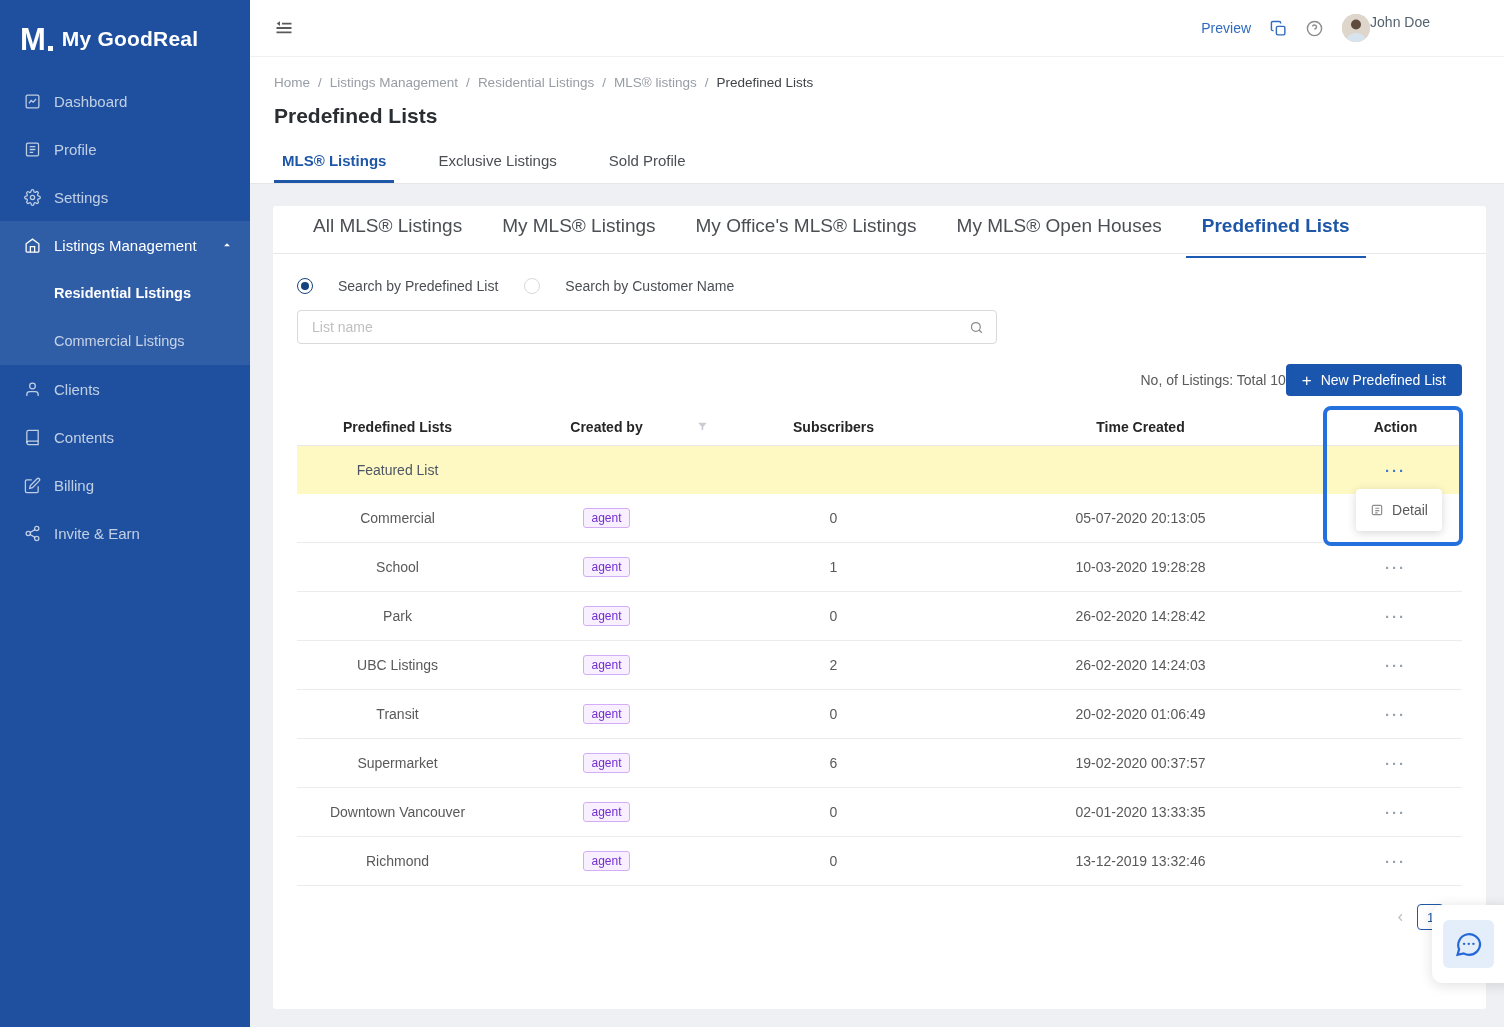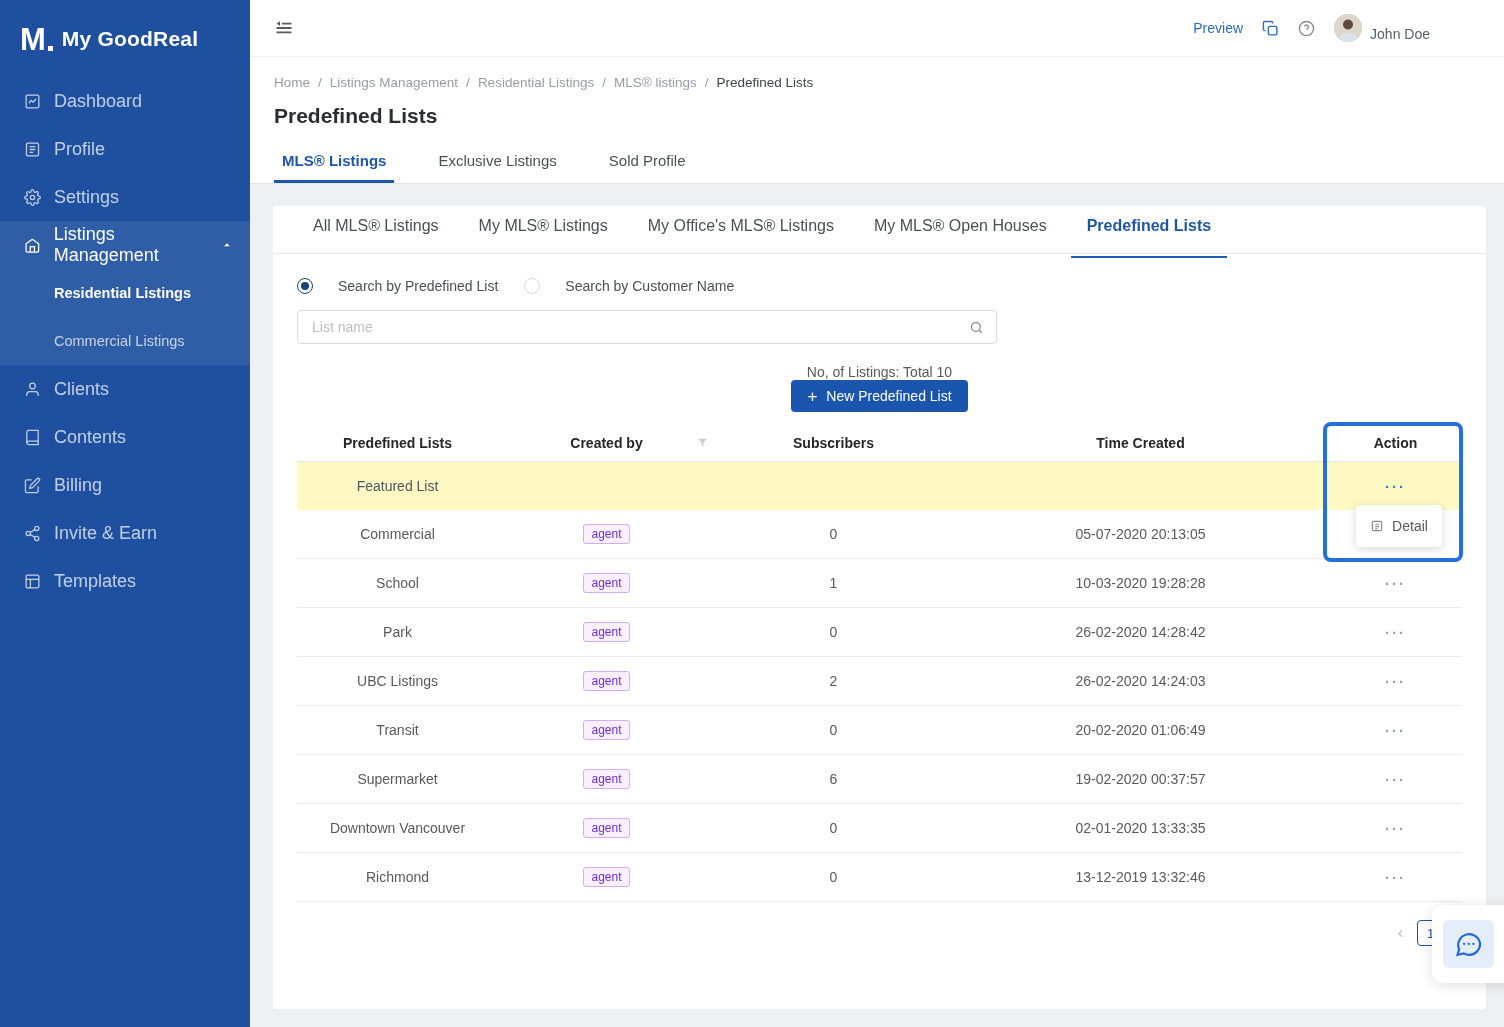--- a/index.html
+++ b/index.html
@@ -14,78 +14,78 @@
   .app { display:flex; width:100%; height:100%; }
 
   
   .sidebar { width:250px; flex-shrink:0; background:#1e509f; color:#fff; }
   .logo { display:flex; align-items:center; padding:16px 0 0 20px; height:62px; }
   .logo-m { font-size:31px; font-weight:800; line-height:1; color:#fff; position:relative; padding-right:8px; letter-spacing:-1px; }
   .logo-m::after { content:""; position:absolute; right:0; bottom:4px; width:5px; height:5px; background:#fff; }
   .logo-text { font-size:21px; font-weight:700; margin-left:9px; letter-spacing:.2px; }
   #sidebar-nav { margin-top:15px; }
   .menu-item { display:flex; align-items:center; height:48px; padding:0 18px 0 24px;
-    color:rgba(255,255,255,.72); font-size:18px; cursor:pointer; }
+    color:rgba(255,255,255,.72); font-size:15px; cursor:pointer; }
   .menu-item .mi-icon { width:17px; height:17px; margin-right:13px; }
   .menu-item.parent-open { color:#fff; }
   .submenu-panel { background:rgba(255,255,255,.08); }
   .submenu-item { display:flex; align-items:center; height:48px; padding-left:54px;
     color:rgba(255,255,255,.72); font-size:14.5px; cursor:pointer; }
   .submenu-item.active { color:#fff; font-weight:700; }
   .chevron { width:10px; height:10px; margin-left:auto; }
 
   
   .main { flex:1; display:flex; flex-direction:column; min-width:0; background:#eef0f4; }
   .topbar { height:57px; background:#fff; display:flex; align-items:center;
     padding:0 74px 0 25px; border-bottom:1px solid #f0f0f0; }
   .fold-icon { width:18px; height:18px; color:#5a5a5a; cursor:pointer; }
   .topbar-right { margin-left:auto; display:flex; align-items:center; gap:19px; }
   .preview-link { color:#2f6bbf; cursor:pointer; }
   .copy-ic { width:17px; height:17px; color:#2f6bbf; cursor:pointer; }
   .help-ic { width:17px; height:17px; color:#8c8c8c; cursor:pointer; }
-  .user { display:flex; align-items:flex-end; gap:8px; cursor:pointer; }
+  .user { display:flex; align-items:flex-start; cursor:pointer; }
   .avatar { width:28px; height:28px; border-radius:50%; overflow:hidden; background:#ded6ca; }
   .user-name { color:#54626f; }
 
   
   .page-head { background:#fff; padding:18px 24px 0; border-bottom:1px solid #e6e6e6; }
   .breadcrumb { display:flex; gap:8px; font-size:13.5px; color:#979da5; }
   .bc-item { cursor:pointer; }
   .bc-item.bc-last { color:#3f4449; cursor:default; }
   .page-title { margin:14px 0 0; font-size:21px; font-weight:700; color:#2a2d31; }
   .main-tabs { display:flex; margin-top:12px; }
   .main-tab { padding:12px 8px 11px; margin-right:36px; font-size:15px; color:#4b4f54;
     cursor:pointer; border-bottom:3px solid transparent; }
   .main-tab.active { color:#1f57a8; font-weight:700; border-bottom-color:#1f57a8; }
 
   
   .content-gray { flex:1; padding:22px 18px 18px 23px; position:relative; }
   .card { background:#fff; border-radius:3px; height:100%; }
   .subtabs { display:flex; align-items:center; height:48px; padding:0 24px;
     border-bottom:1px solid #e8e8e8; }
-  .subtab { height:56px; line-height:47px; padding:0 16px; margin-right:8px; font-size:16px;
+  .subtab { height:56px; line-height:47px; padding:0 16px; margin-right:8px; font-size:19px;
     color:#4b4f54; cursor:pointer; border-bottom:2px solid transparent; }
   .subtab.active { color:#1f57a8; font-weight:700; border-bottom-color:#1d5ab4; }
   .card-body { padding:24px 24px 0; }
 
   .radio-row { display:flex; align-items:center; gap:26px; color:#4b4f54; }
   .radio { display:flex; align-items:center; gap:25px; cursor:pointer; }
   .radio-circle { width:16px; height:16px; border-radius:50%; background:#fff;
     border:1px solid #d9d9d9; position:relative; }
   .radio-circle.checked { border-color:#16437e; }
   .radio-circle.checked::after { content:""; position:absolute; inset:3px; border-radius:50%; background:#16437e; }
 
   .search-box { margin-top:16px; width:700px; height:34px; border:1px solid #d9d9d9;
     border-radius:4px; display:flex; align-items:center; padding:0 12px; background:#fff; }
   .search-input { border:none; outline:none; flex:1; font-size:14px; color:#333;
     font-family:"Liberation Sans", sans-serif; background:transparent; }
   .search-input::placeholder { color:#bfbfbf; }
   .search-ic { width:15px; height:15px; color:#8c8c8c; cursor:pointer; }
 
-  .listings-bar { margin-top:20px; display:flex; align-items:center; justify-content:flex-end;flex-direction:column; }
+  .listings-bar { margin-top:20px; display:flex; align-items:center; justify-content:flex-end; }
   .count-label { color:#595959; }
   .new-btn { background:#1b56ae; color:#fff; border:none; border-radius:4px; height:32px;
     padding:0 16px; font-size:14px; display:flex; align-items:center; gap:9px; cursor:pointer;
     font-family:"Liberation Sans", sans-serif; }
   .plus-ic { font-size:17px; line-height:1; font-weight:400; }
 
   
   .table-wrap { margin-top:12px; position:relative; }
   .trow { display:flex; align-items:center; }
   .c { text-align:center; }
@@ -214,30 +214,20 @@
           <span class="icn mi-icon">
             <svg viewBox="0 0 24 24" fill="none" stroke="currentColor" stroke-width="1.8">
               <circle cx="18" cy="5" r="3"></circle>
               <circle cx="6" cy="12" r="3"></circle>
               <circle cx="18" cy="19" r="3"></circle>
               <line x1="8.6" y1="10.5" x2="15.4" y2="6.5"></line>
               <line x1="8.6" y1="13.5" x2="15.4" y2="17.5"></line>
             </svg>
           </span>
           <span class="mi-label">Invite &amp; Earn</span>
-        </div>
-        <div class="menu-item">
-          <span class="icn mi-icon">
-            <svg viewBox="0 0 24 24" fill="none" stroke="currentColor" stroke-width="1.8">
-              <rect x="3" y="3" width="18" height="18" rx="2"></rect>
-              <line x1="3" y1="9" x2="21" y2="9"></line>
-              <line x1="9" y1="21" x2="9" y2="9"></line>
-            </svg>
-          </span>
-          <span class="mi-label">Templates</span>
         </div>
       </nav>
   </aside>
 
   <div class="main">
 
     <header class="topbar">
       <span class="icn fold-icon">
         <svg viewBox="0 0 18 18" fill="none" stroke="currentColor" stroke-width="1.9">
           <path d="M7 4.6h9.5M1.5 9h15M1.5 13.4h15"></path>

